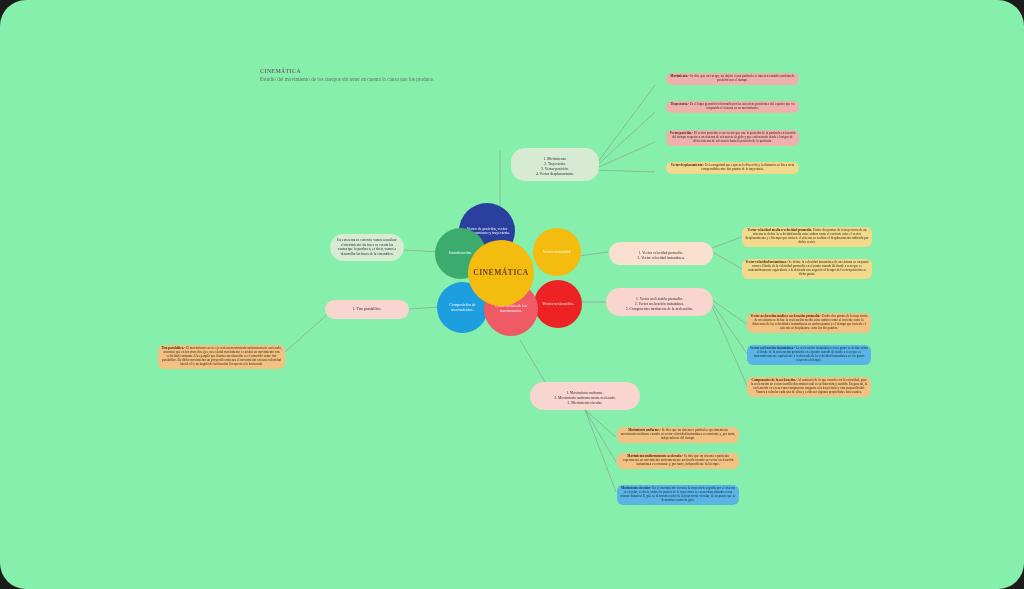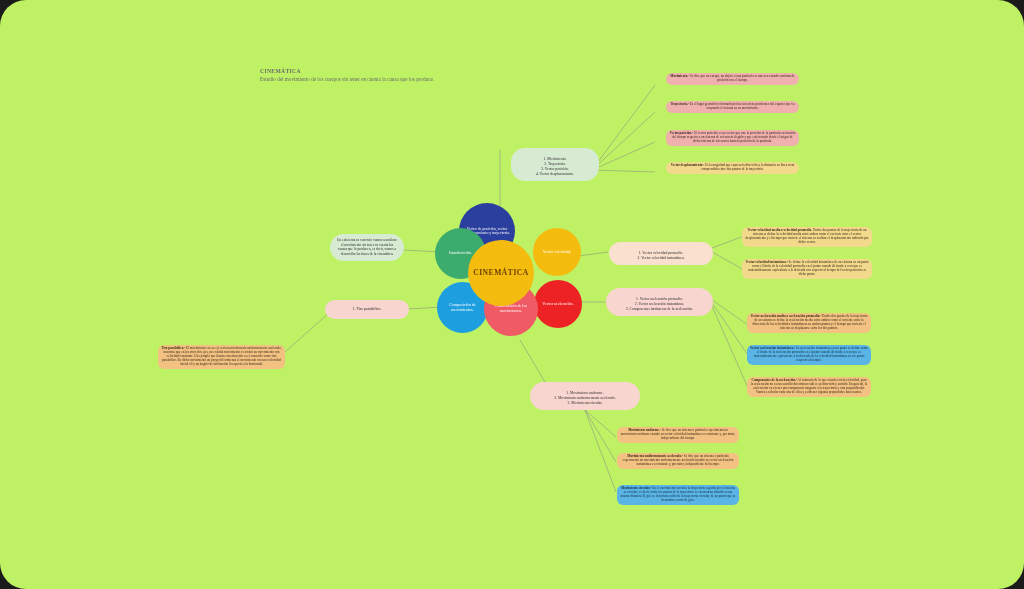--- a/index.html
+++ b/index.html
@@ -1,17 +1,17 @@
 <!DOCTYPE html>
 <html><head>
 <meta charset="utf-8">
 <style>
   html,body{margin:0;padding:0;background:#1b1b1b;}
   body{width:1024px;height:589px;overflow:hidden;font-family:"Liberation Serif",serif;}
-  #canvas{position:absolute;left:0;top:0;width:1024px;height:589px;background:#bef264;border-radius:26px;overflow:hidden;}
+  #canvas{position:absolute;left:0;top:0;width:1024px;height:589px;background:#86efac;border-radius:26px;overflow:hidden;}
   .hdr{position:absolute;left:260px;top:68px;width:420px;color:#6b6b6b;}
   .hdr .t{font-size:5.6px;font-weight:bold;letter-spacing:.35px;}
   .hdr .s{font-size:5.2px;margin-top:1.5px;}
   svg.links{position:absolute;left:0;top:0;width:1024px;height:589px;}
   .node{position:absolute;border-radius:50%;display:flex;align-items:center;justify-content:center;text-align:center;color:#fff;line-height:1.15;}
   .node span{display:block;padding:0 5px;}
   .hub{background:#f5bc10;color:#6b3f00;font-size:7.6px;font-weight:bold;letter-spacing:.5px;}
   .box{position:absolute;border-radius:6px;text-align:center;line-height:1.2;color:#3a2a18;padding:2px 3px;box-sizing:border-box;}
   .box b{font-weight:bold;}
   .pillL{position:absolute;border-radius:14px;text-align:center;line-height:1.35;padding:4px 6px;box-sizing:border-box;color:#2d2d2d;}

